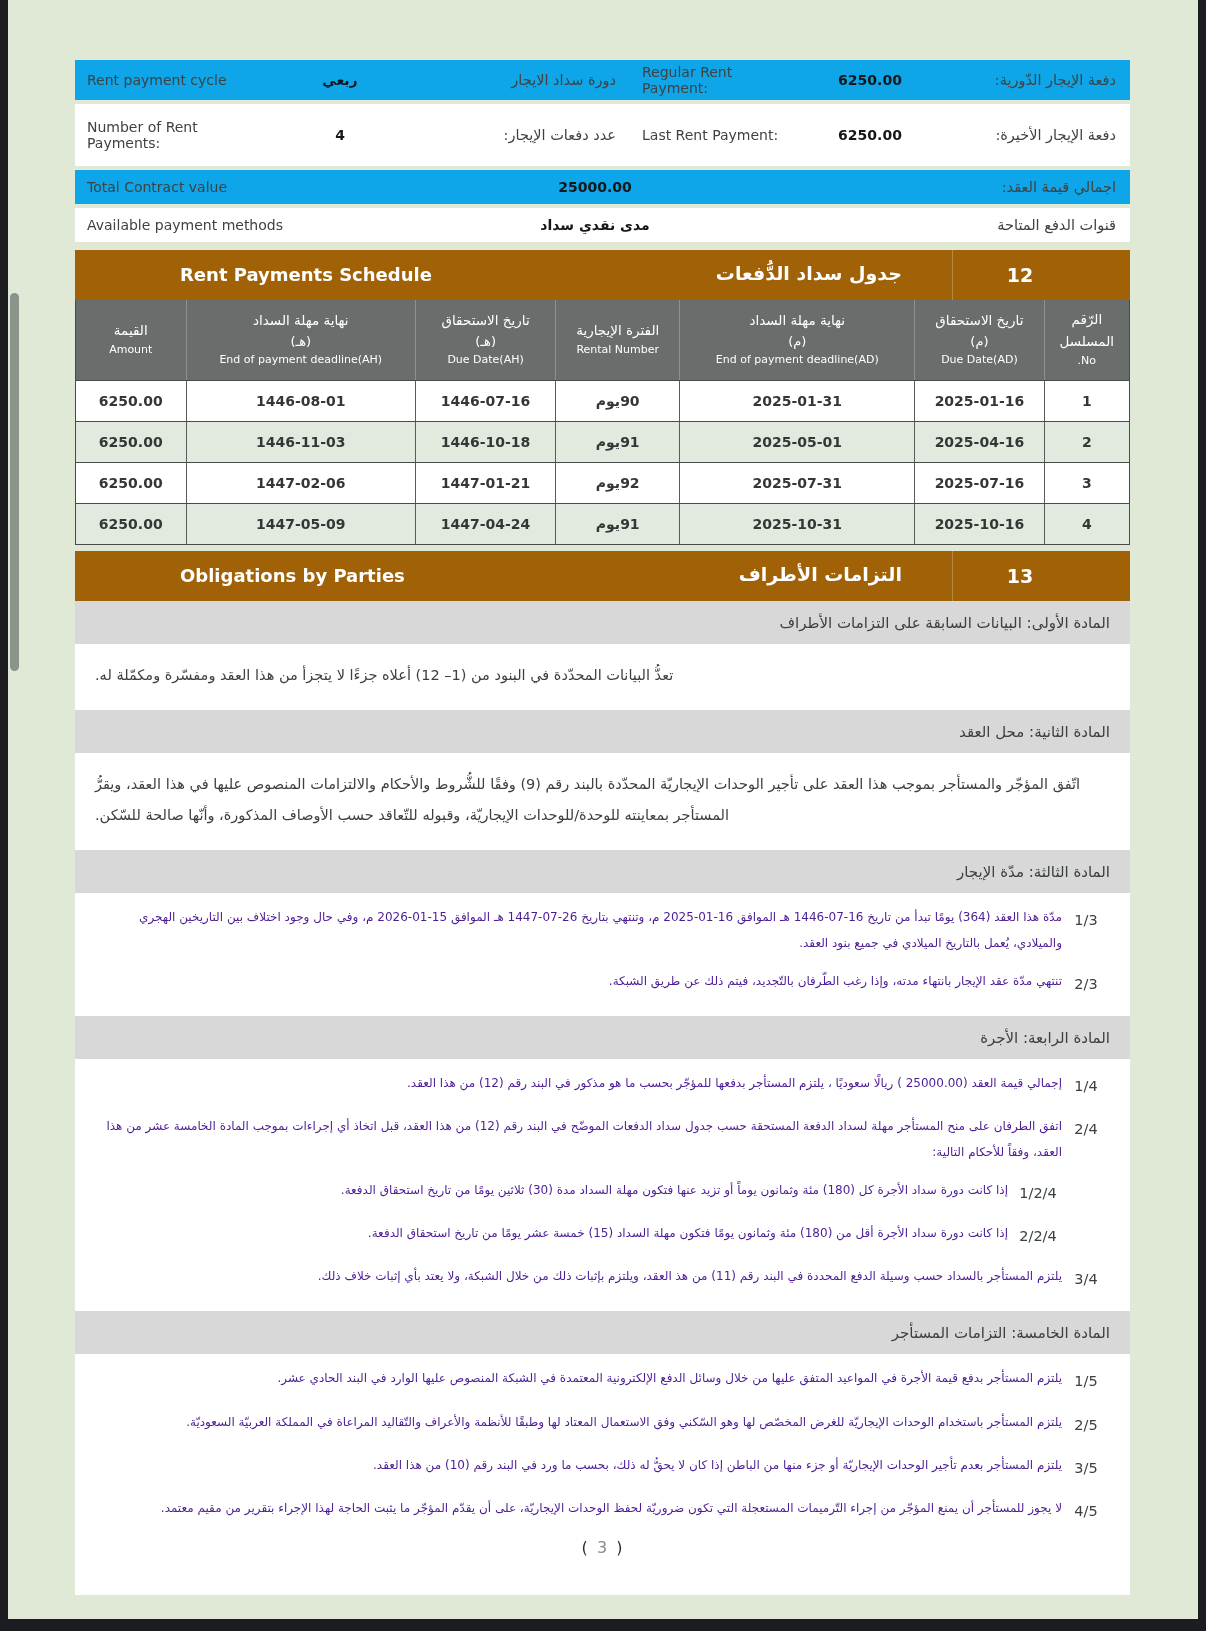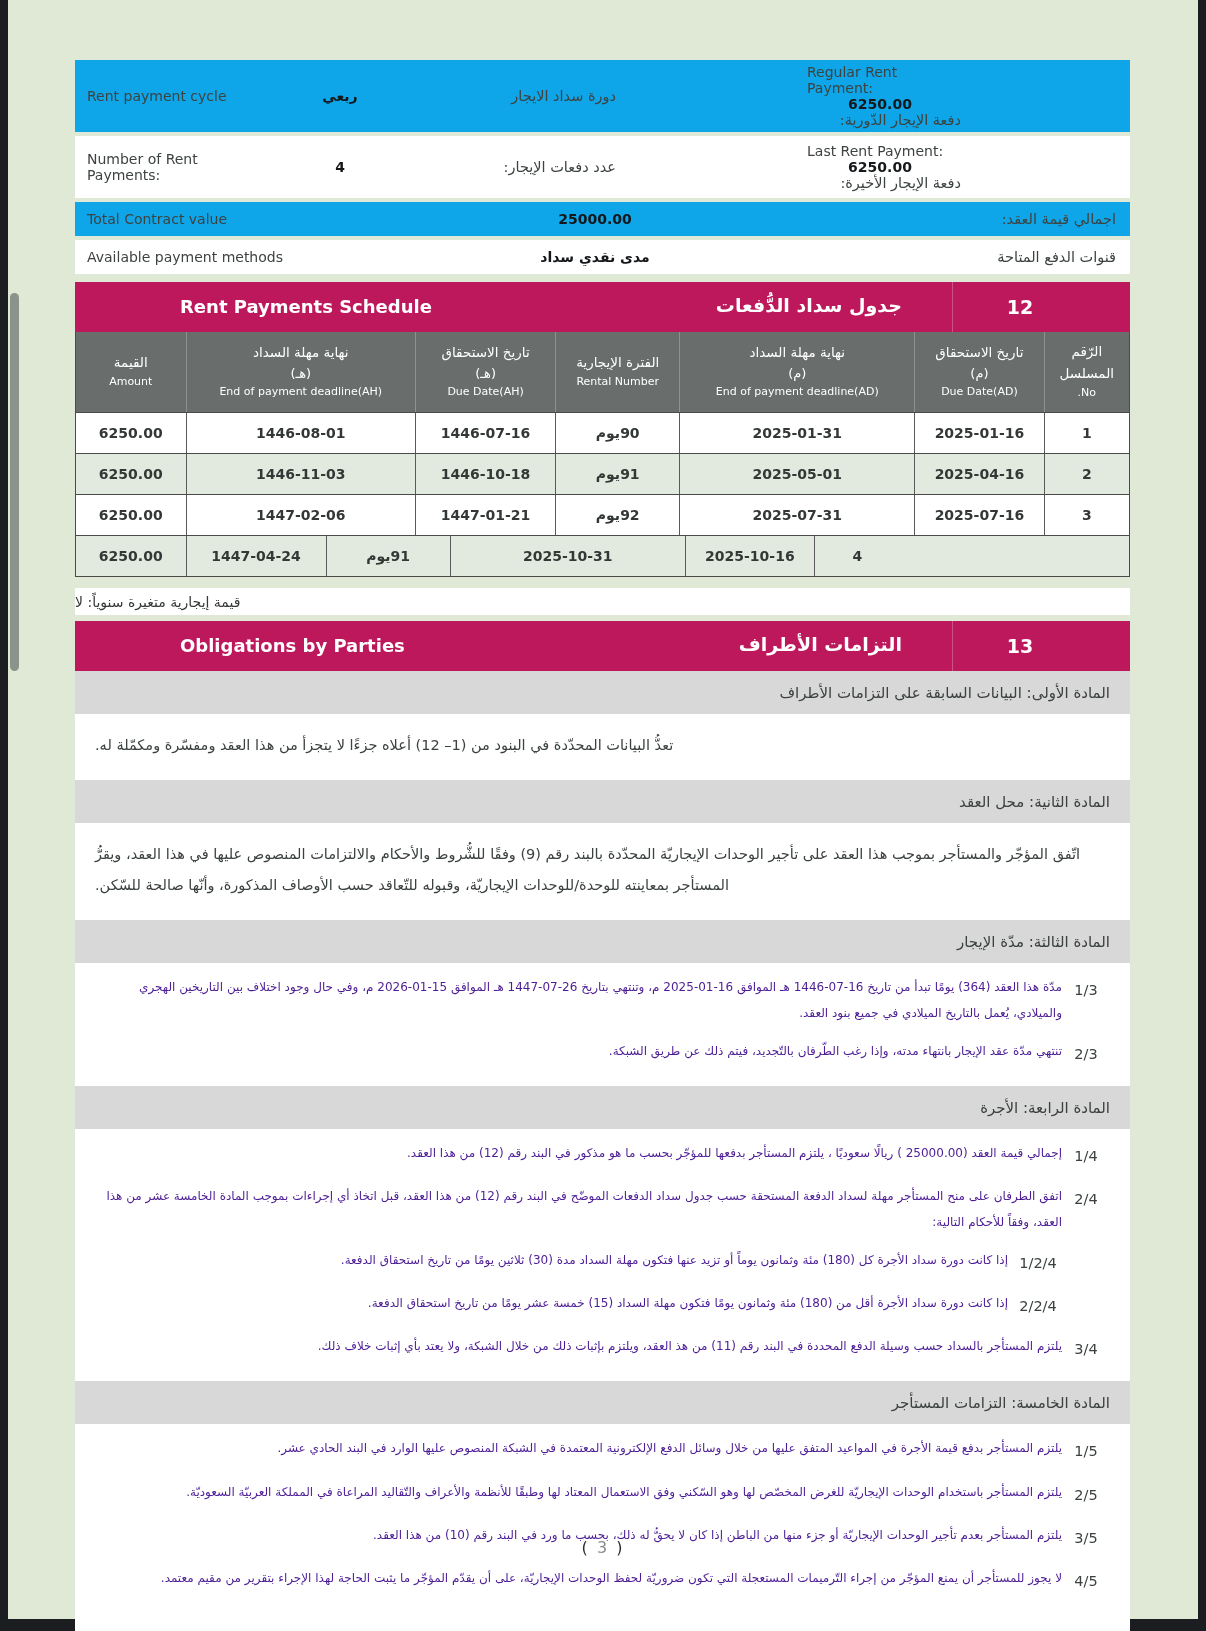--- a/index.html
+++ b/index.html
@@ -13,37 +13,37 @@
 
   .content { width:1055px; margin:60px auto 0 67px; }
 
   
   .info-row { display:flex; align-items:center; margin-bottom:4px; background:#0ea5e9; }
   .info-row.white { background:#ffffff; }
   .info-row { min-height:34px; padding:4px 0; }
   .info-row.tall { min-height:62px; }
   .triplet { display:flex; align-items:center; }
   .trip-a { width:555px; }
-  .trip-b { width:500px;flex-direction:column; }
+  .trip-b { width:500px; }
   .trip-full { width:100%; }
   .t-en { text-align:left; padding-left:12px; font-size:14px; color:#3d4340; direction:ltr; }
   .t-val { text-align:center; font-weight:bold; font-size:14px; color:#15181a; }
   .t-ar { text-align:right; padding-right:14px; font-size:14.5px; color:#3d4340; direction:rtl; }
   .trip-a .t-en { width:190px; }
   .trip-a .t-val { width:150px; }
   .trip-a .t-ar { width:215px; }
   .trip-b .t-en { width:170px; }
   .trip-b .t-val { width:140px; }
   .trip-b .t-ar { width:190px; }
   .trip-full .t-en { width:320px; }
   .trip-full .t-val { width:400px; }
   .trip-full .t-ar { width:335px; }
 
   
-  .sec-header { position:relative; height:50px; background:#be185d; color:#ffffff; margin-top:8px; }
+  .sec-header { position:relative; height:50px; background:#a16207; color:#ffffff; margin-top:8px; }
   .sec-en { position:absolute; left:105px; top:14px; font-size:18px; font-weight:bold; direction:ltr; }
   .sec-ar { position:absolute; right:228px; top:12px; font-size:19px; font-weight:bold; direction:rtl; }
   .sec-num { position:absolute; right:90px; top:14px; width:40px; text-align:center; font-size:19px; font-weight:bold; }
   .sec-sep { position:absolute; right:177px; top:0; width:1px; height:100%; background:rgba(255,255,255,0.25); }
 
   
   .ptable { border:1px solid #4a4a4a; border-top:none; }
   .thead { display:flex; background:#696e6c; color:#ffffff; min-height:80px; }
   .th { display:flex; flex-direction:column; justify-content:center; align-items:center;
         text-align:center; padding:8px 4px; border-left:1px solid #8d918f; direction:rtl; }
@@ -198,29 +198,29 @@
         <div class="td c0">6250.00</div>
         <div class="td c1">1447-02-06</div>
         <div class="td c2">1447-01-21</div>
         <div class="td c3 rtl">92يوم</div>
         <div class="td c4">2025-07-31</div>
         <div class="td c5">2025-07-16</div>
         <div class="td c6">3</div>
       </div>
       <div class="trow alt">
         <div class="td c0">6250.00</div>
+        <div class="td c1">1447-05-09</div>
         <div class="td c2">1447-04-24</div>
         <div class="td c3 rtl">91يوم</div>
         <div class="td c4">2025-10-31</div>
         <div class="td c5">2025-10-16</div>
         <div class="td c6">4</div>
       </div>
     </div>
 
-    <div class="note-row">قيمة إيجارية متغيرة سنوياً: لا</div>
 
     <div class="sec-header" style="margin-top:6px;">
       <div class="sec-en">Obligations by Parties</div>
       <div class="sec-ar">التزامات الأطراف</div>
       <div class="sec-sep"></div>
       <div class="sec-num">13</div>
     </div>
 
     <div class="articles">
 

